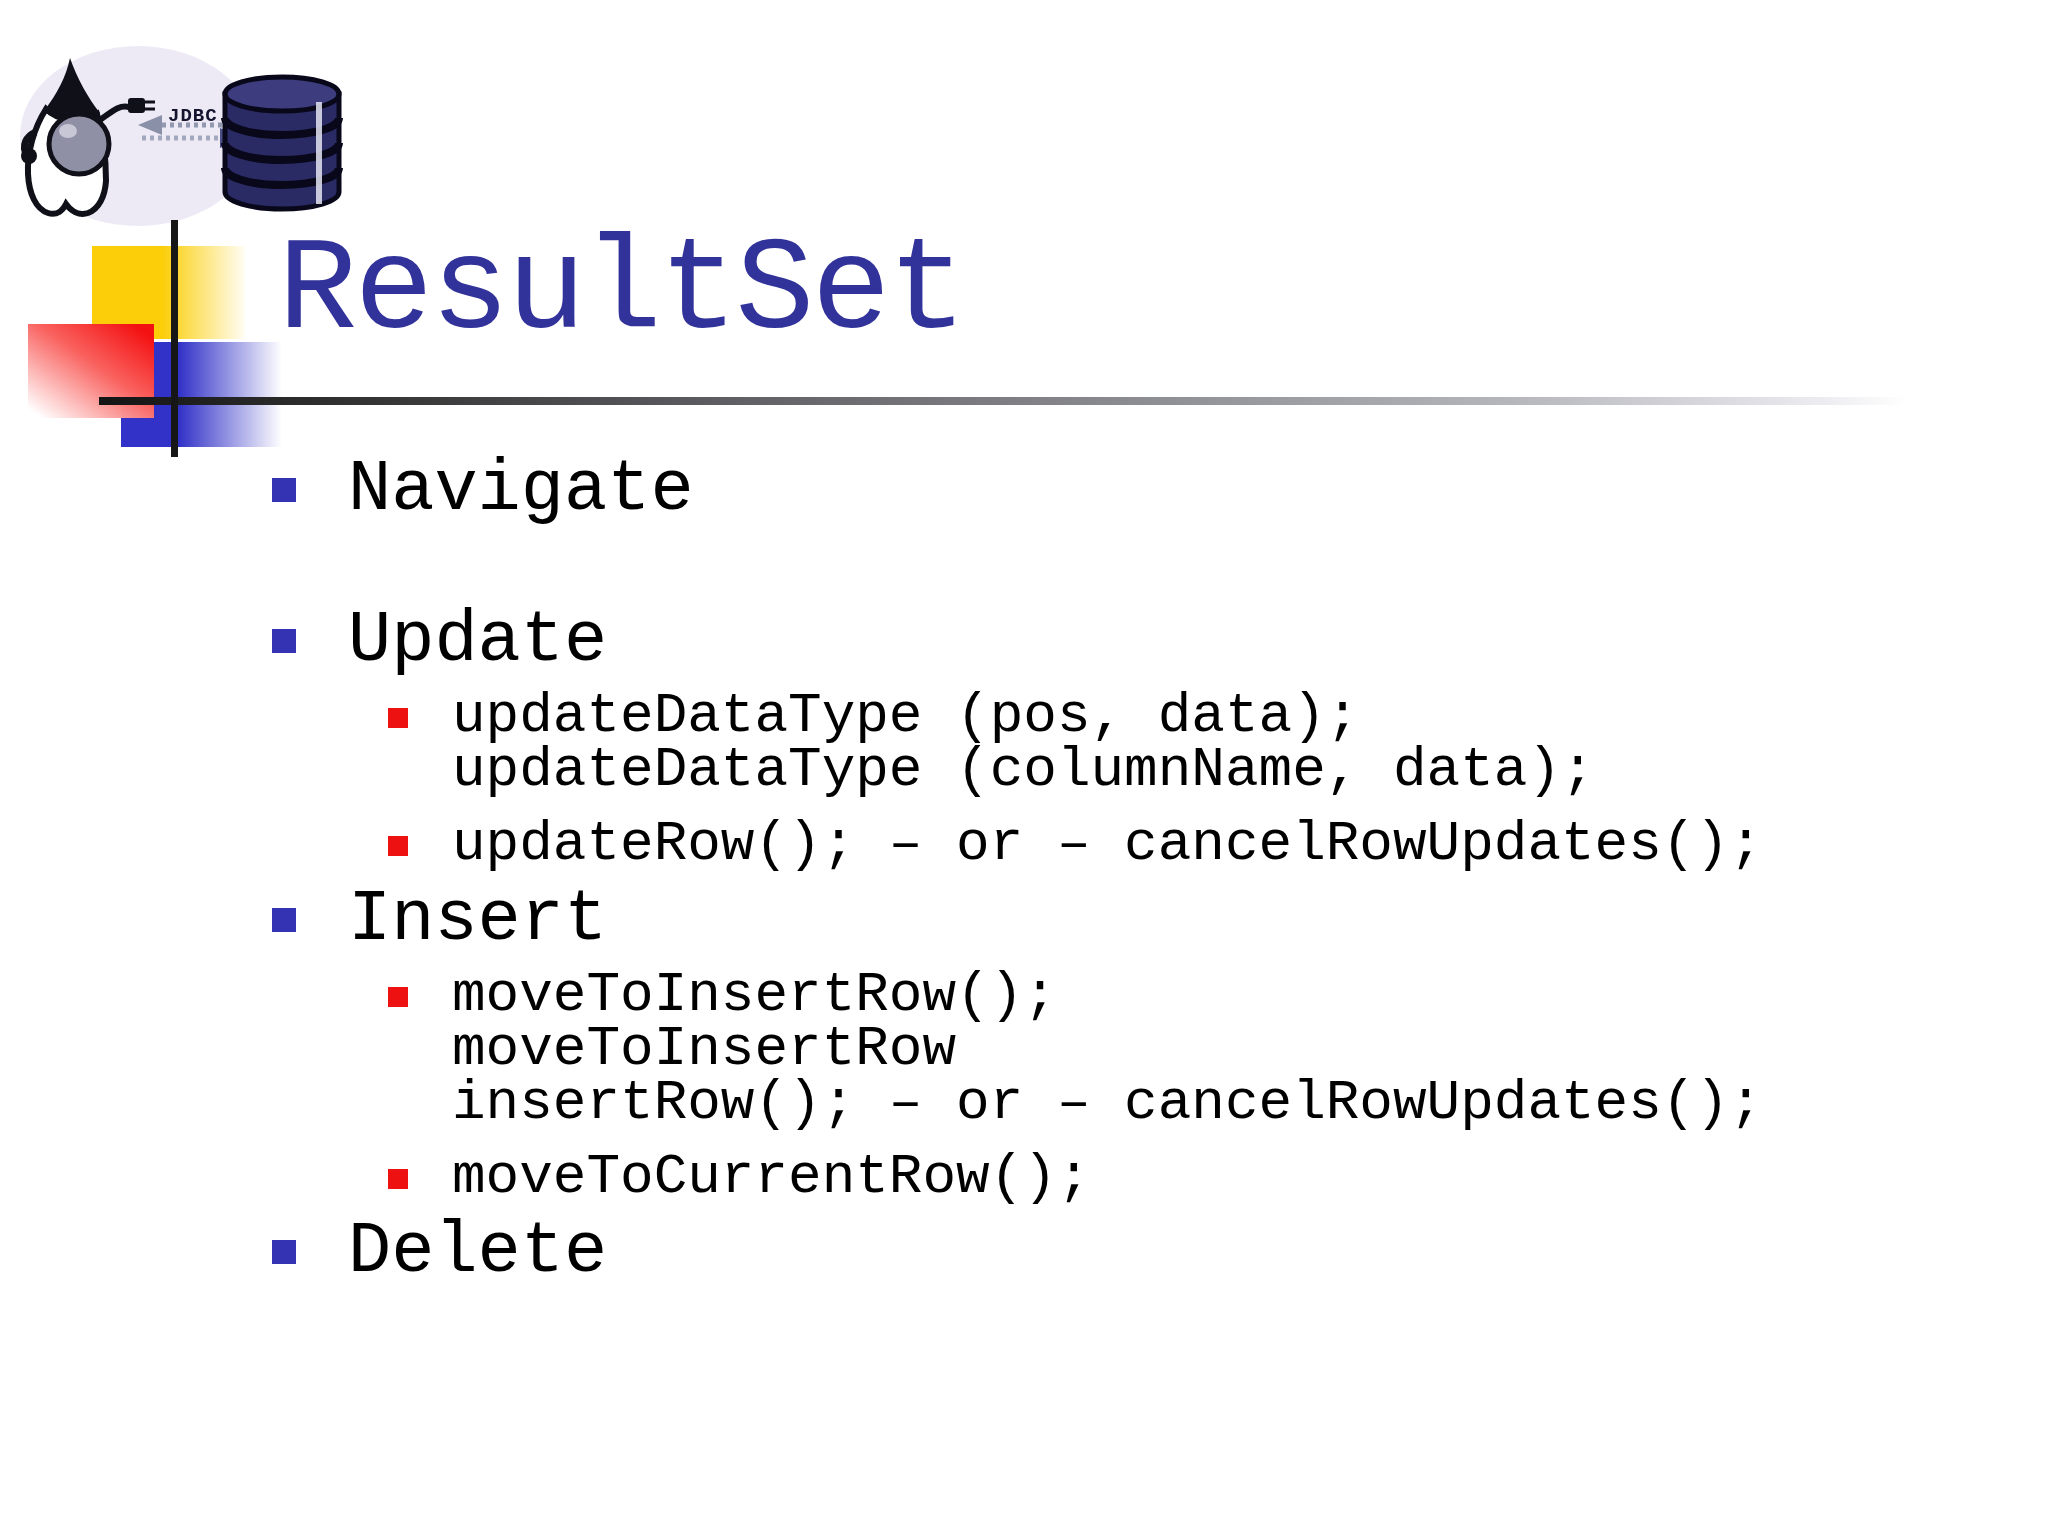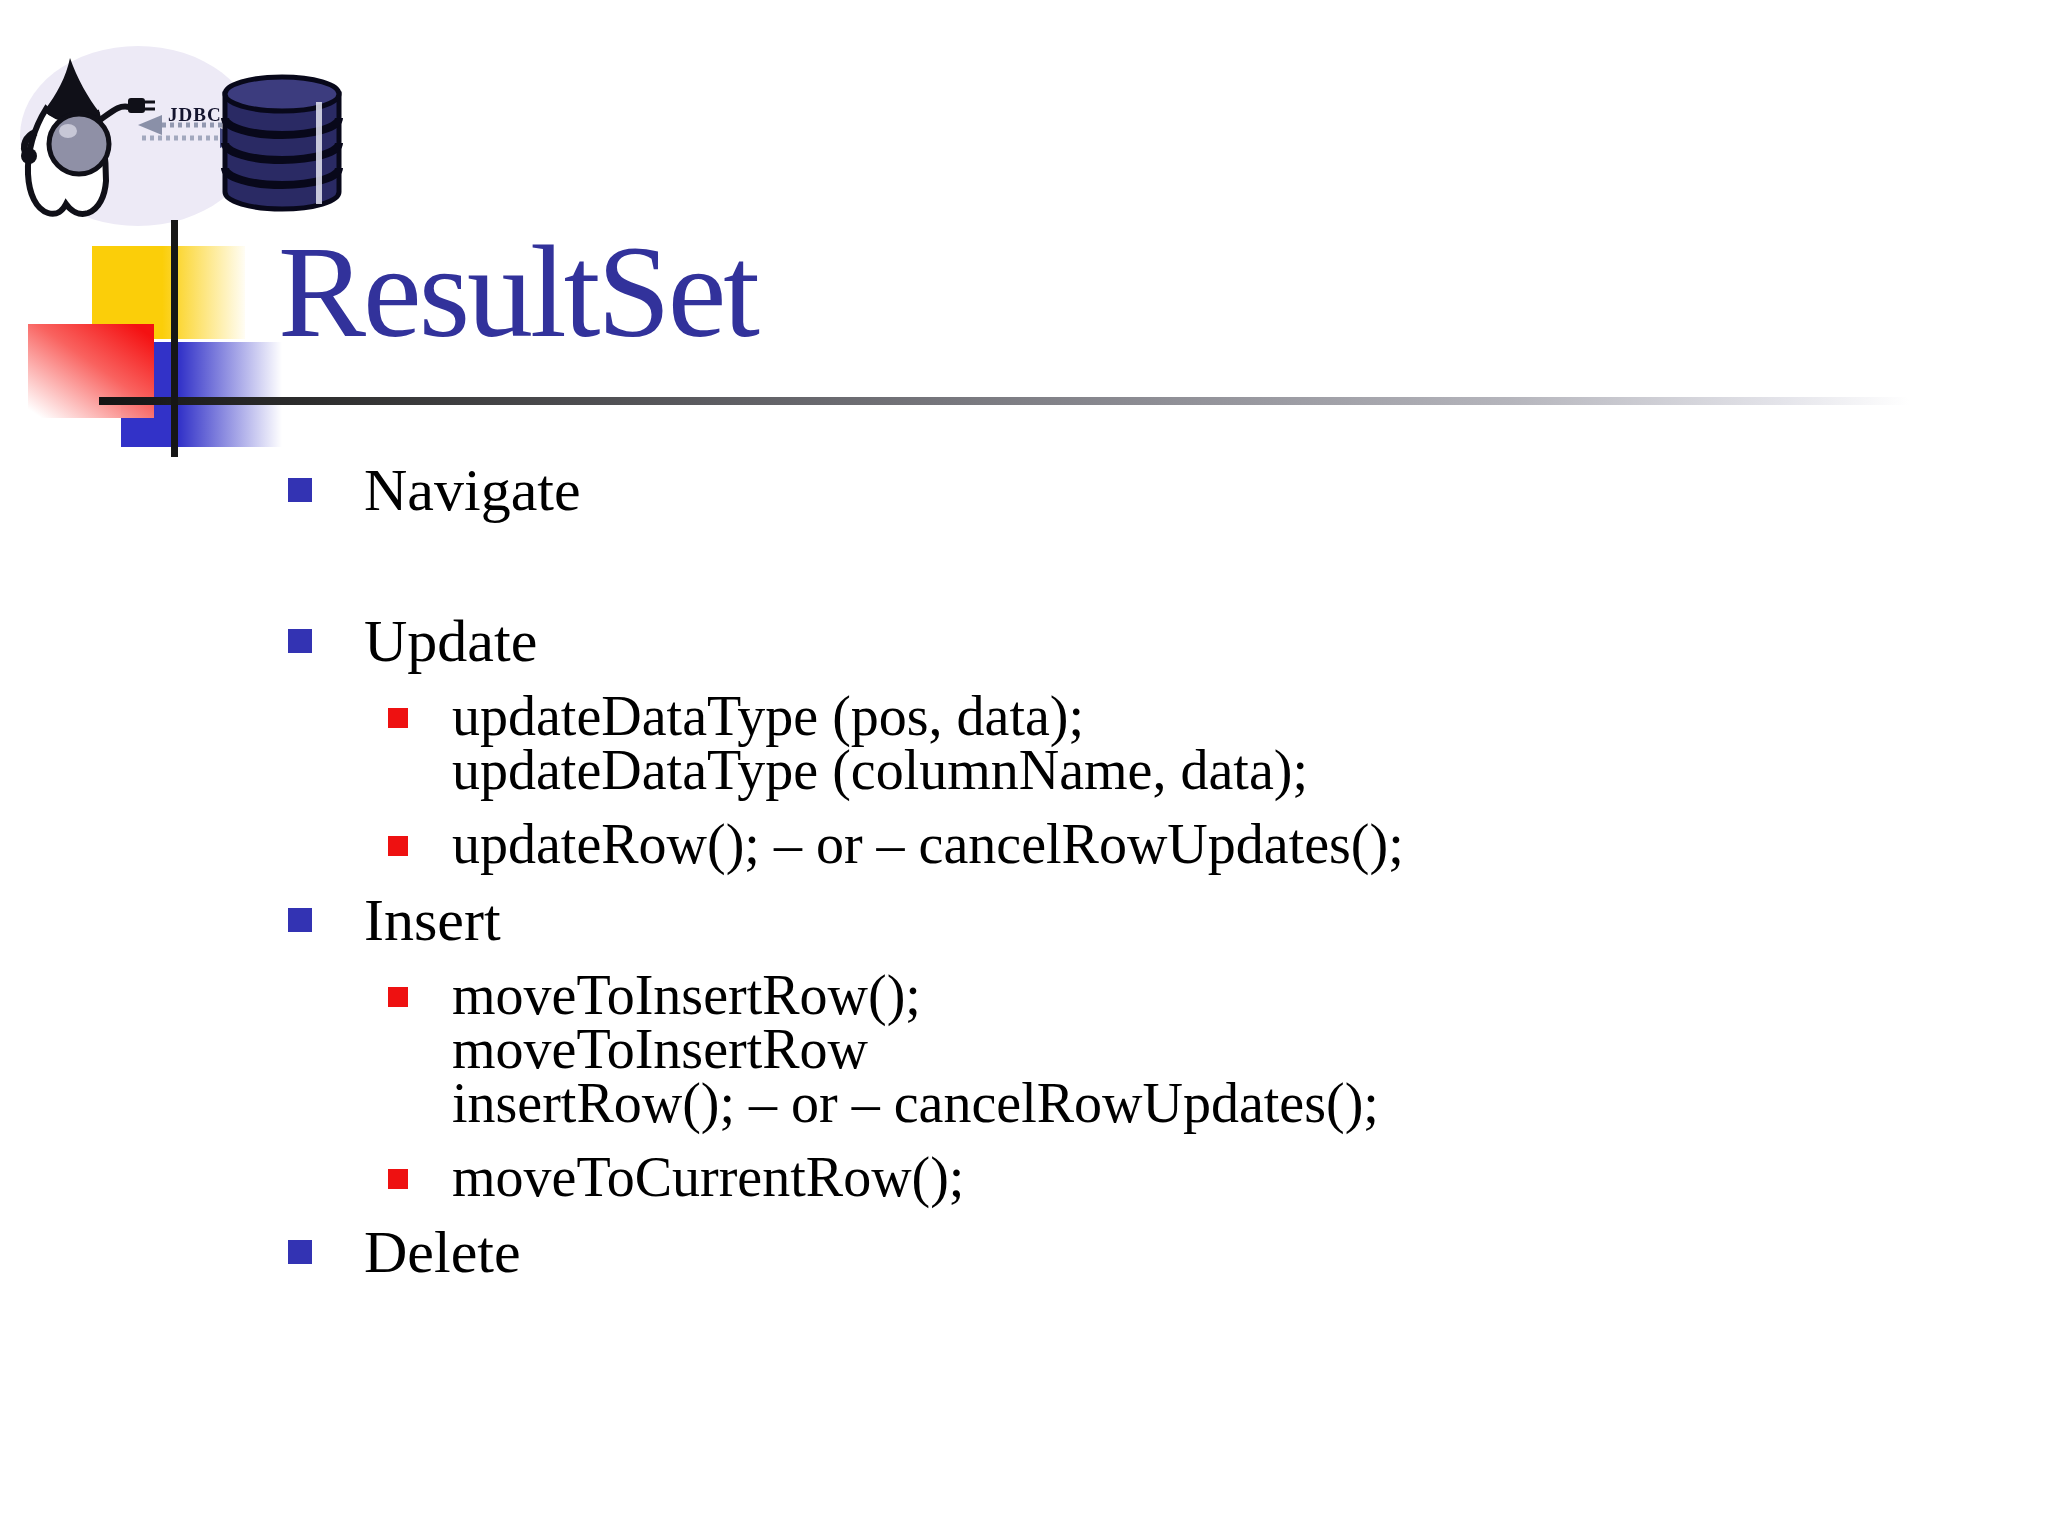--- a/index.html
+++ b/index.html
@@ -1,18 +1,18 @@
 <!DOCTYPE html>
 <html style="--title: #32329B; --bullet-level1: #3333B3; --bullet-level2: #EE1111; --square-yellow: #FBCE09; --square-red: #F41112; --square-blue: #3232C8; --db-navy: #2A2A64; --ellipse-lavender: #EDEAF6;"><head>
 <meta charset="utf-8">
 <style>
   html,body{margin:0;padding:0;background:#ffffff;}
   .slide{
     position:relative;width:2048px;height:1536px;background:#ffffff;overflow:hidden;
-    font-family:Liberation Serif, serif;
+    font-family:Liberation Mono, monospace;
   }
   
   .sq{position:absolute;}
   .sq-yellow{
     left:92px;top:246px;width:153px;height:93px;z-index:1;
     background:linear-gradient(to right,var(--square-yellow,#FBCE09) 0%,var(--square-yellow,#FBCE09) 46%,#fffdf4 100%);
   }
   .sq-blue{
     left:121px;top:342px;width:161px;height:105px;z-index:2;
     background:linear-gradient(to right,var(--square-blue,#3232C8) 0%,var(--square-blue,#3232C8) 36%,#ffffff 100%);
@@ -28,21 +28,21 @@
   }
   .logo-svg{position:absolute;left:0;top:20px;width:360px;height:240px;z-index:4;}
   .page-title{
     position:absolute;left:278px;top:226px;z-index:7;
     font-size:132px;line-height:1.0;letter-spacing:-3px;
     color:var(--title,#32329B);white-space:nowrap;
   }
   
   .item{position:absolute;display:flex;align-items:flex-start;z-index:8;color:#000;white-space:nowrap;}
   .item .bullet{display:block;flex:none;}
-  .l1{left:288px;font-size:60px;line-height:64px;}
+  .l1{left:272px;font-size:72px;line-height:64px;}
   .l1 .bullet{width:24px;height:24px;margin:20px 52px 0 0;background:var(--bullet-level1,#3333B3);}
   .l2{left:388px;font-size:56px;line-height:54px;}
   .l2 .bullet{width:20px;height:20px;margin:19px 44px 0 0;background:var(--bullet-level2,#EE1111);}
 </style>
 </head>
 <body>
 
 <div class="slide">
 
   <div class="sq sq-yellow"></div>

